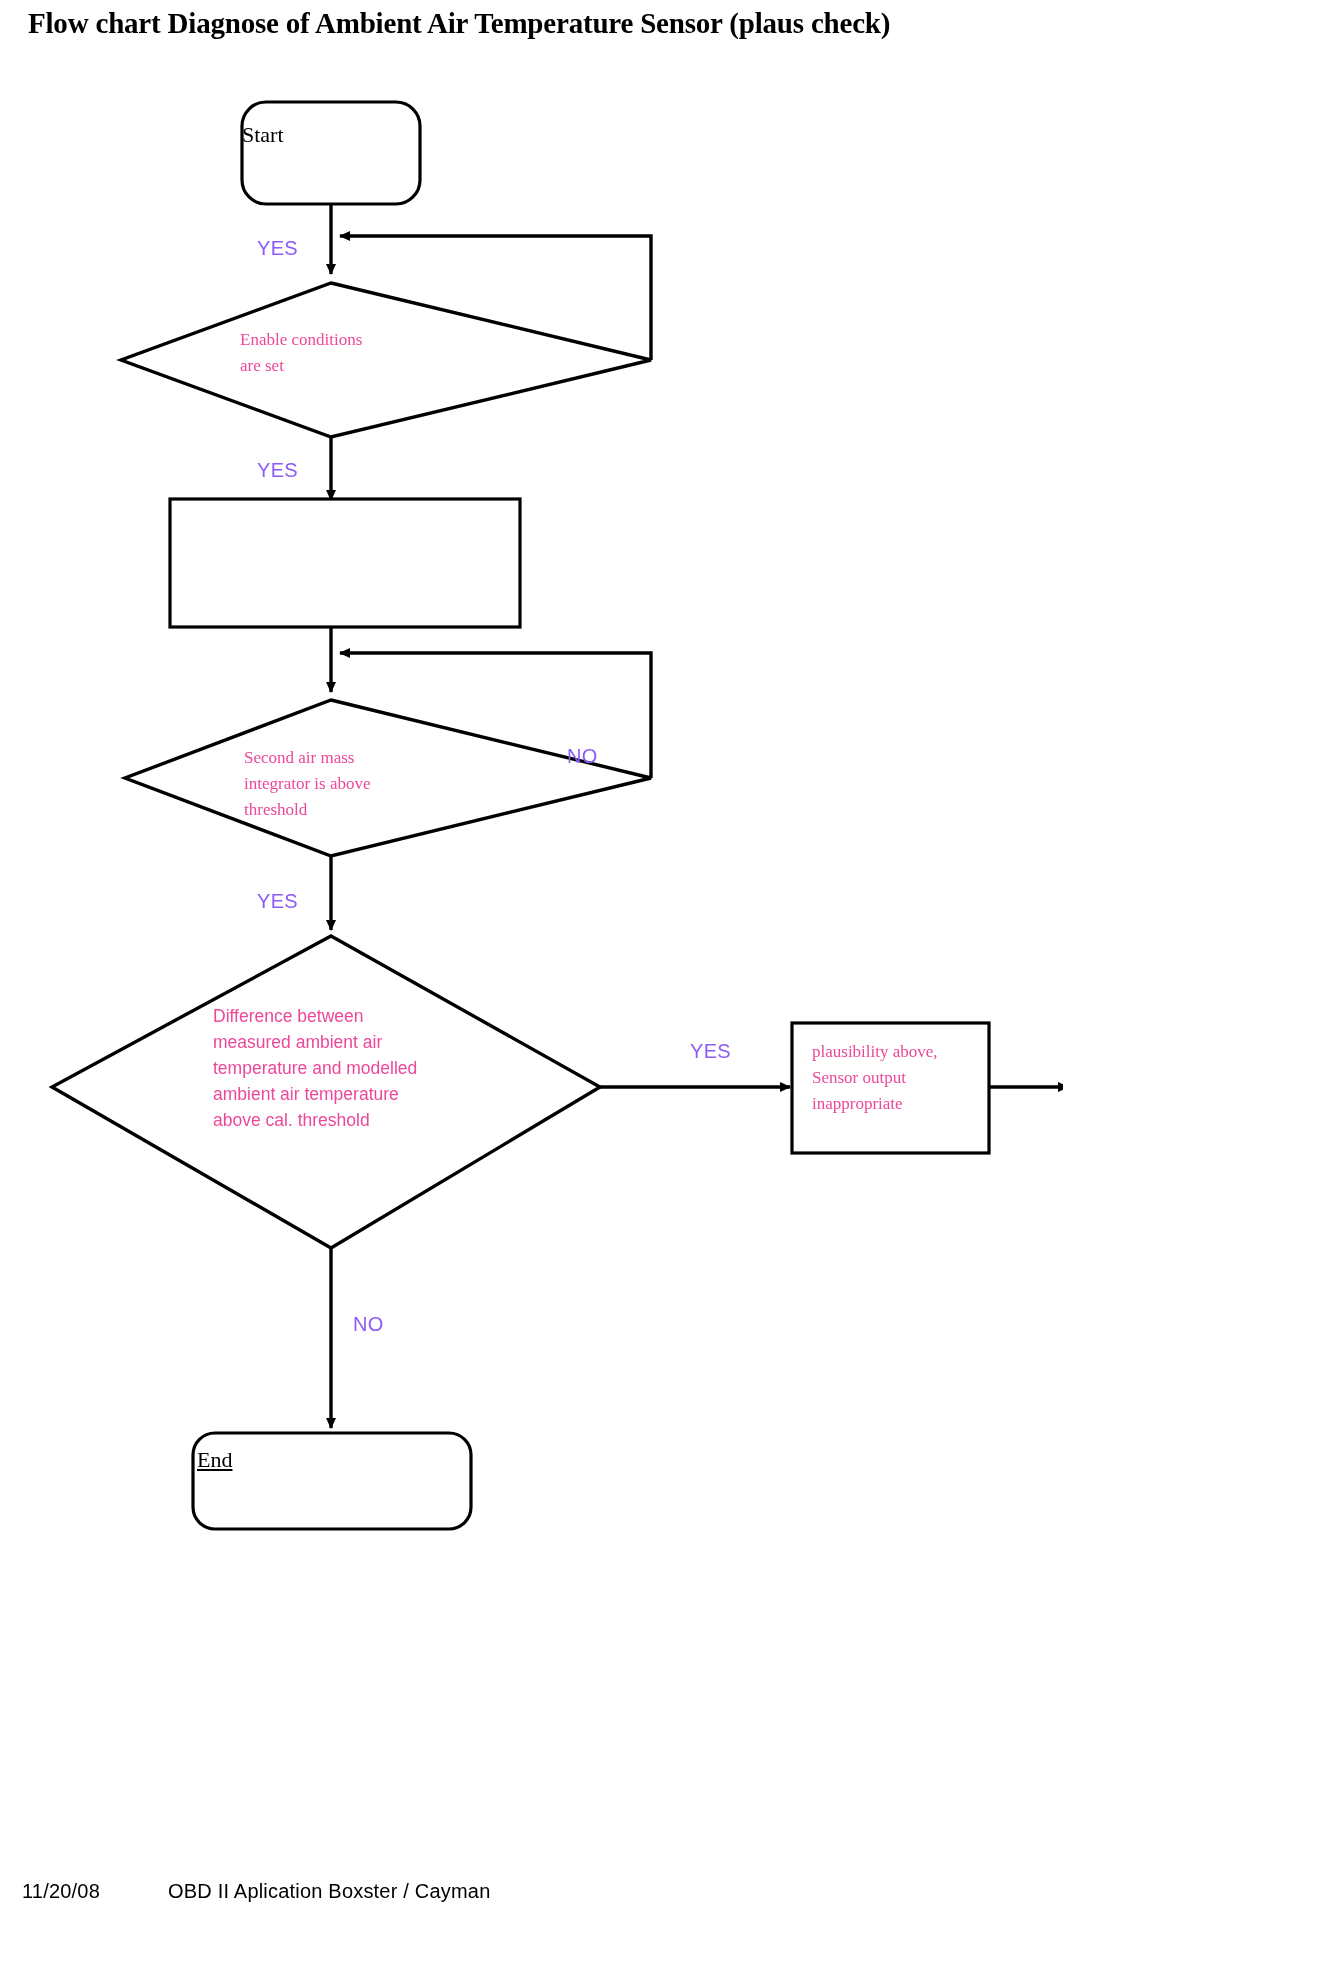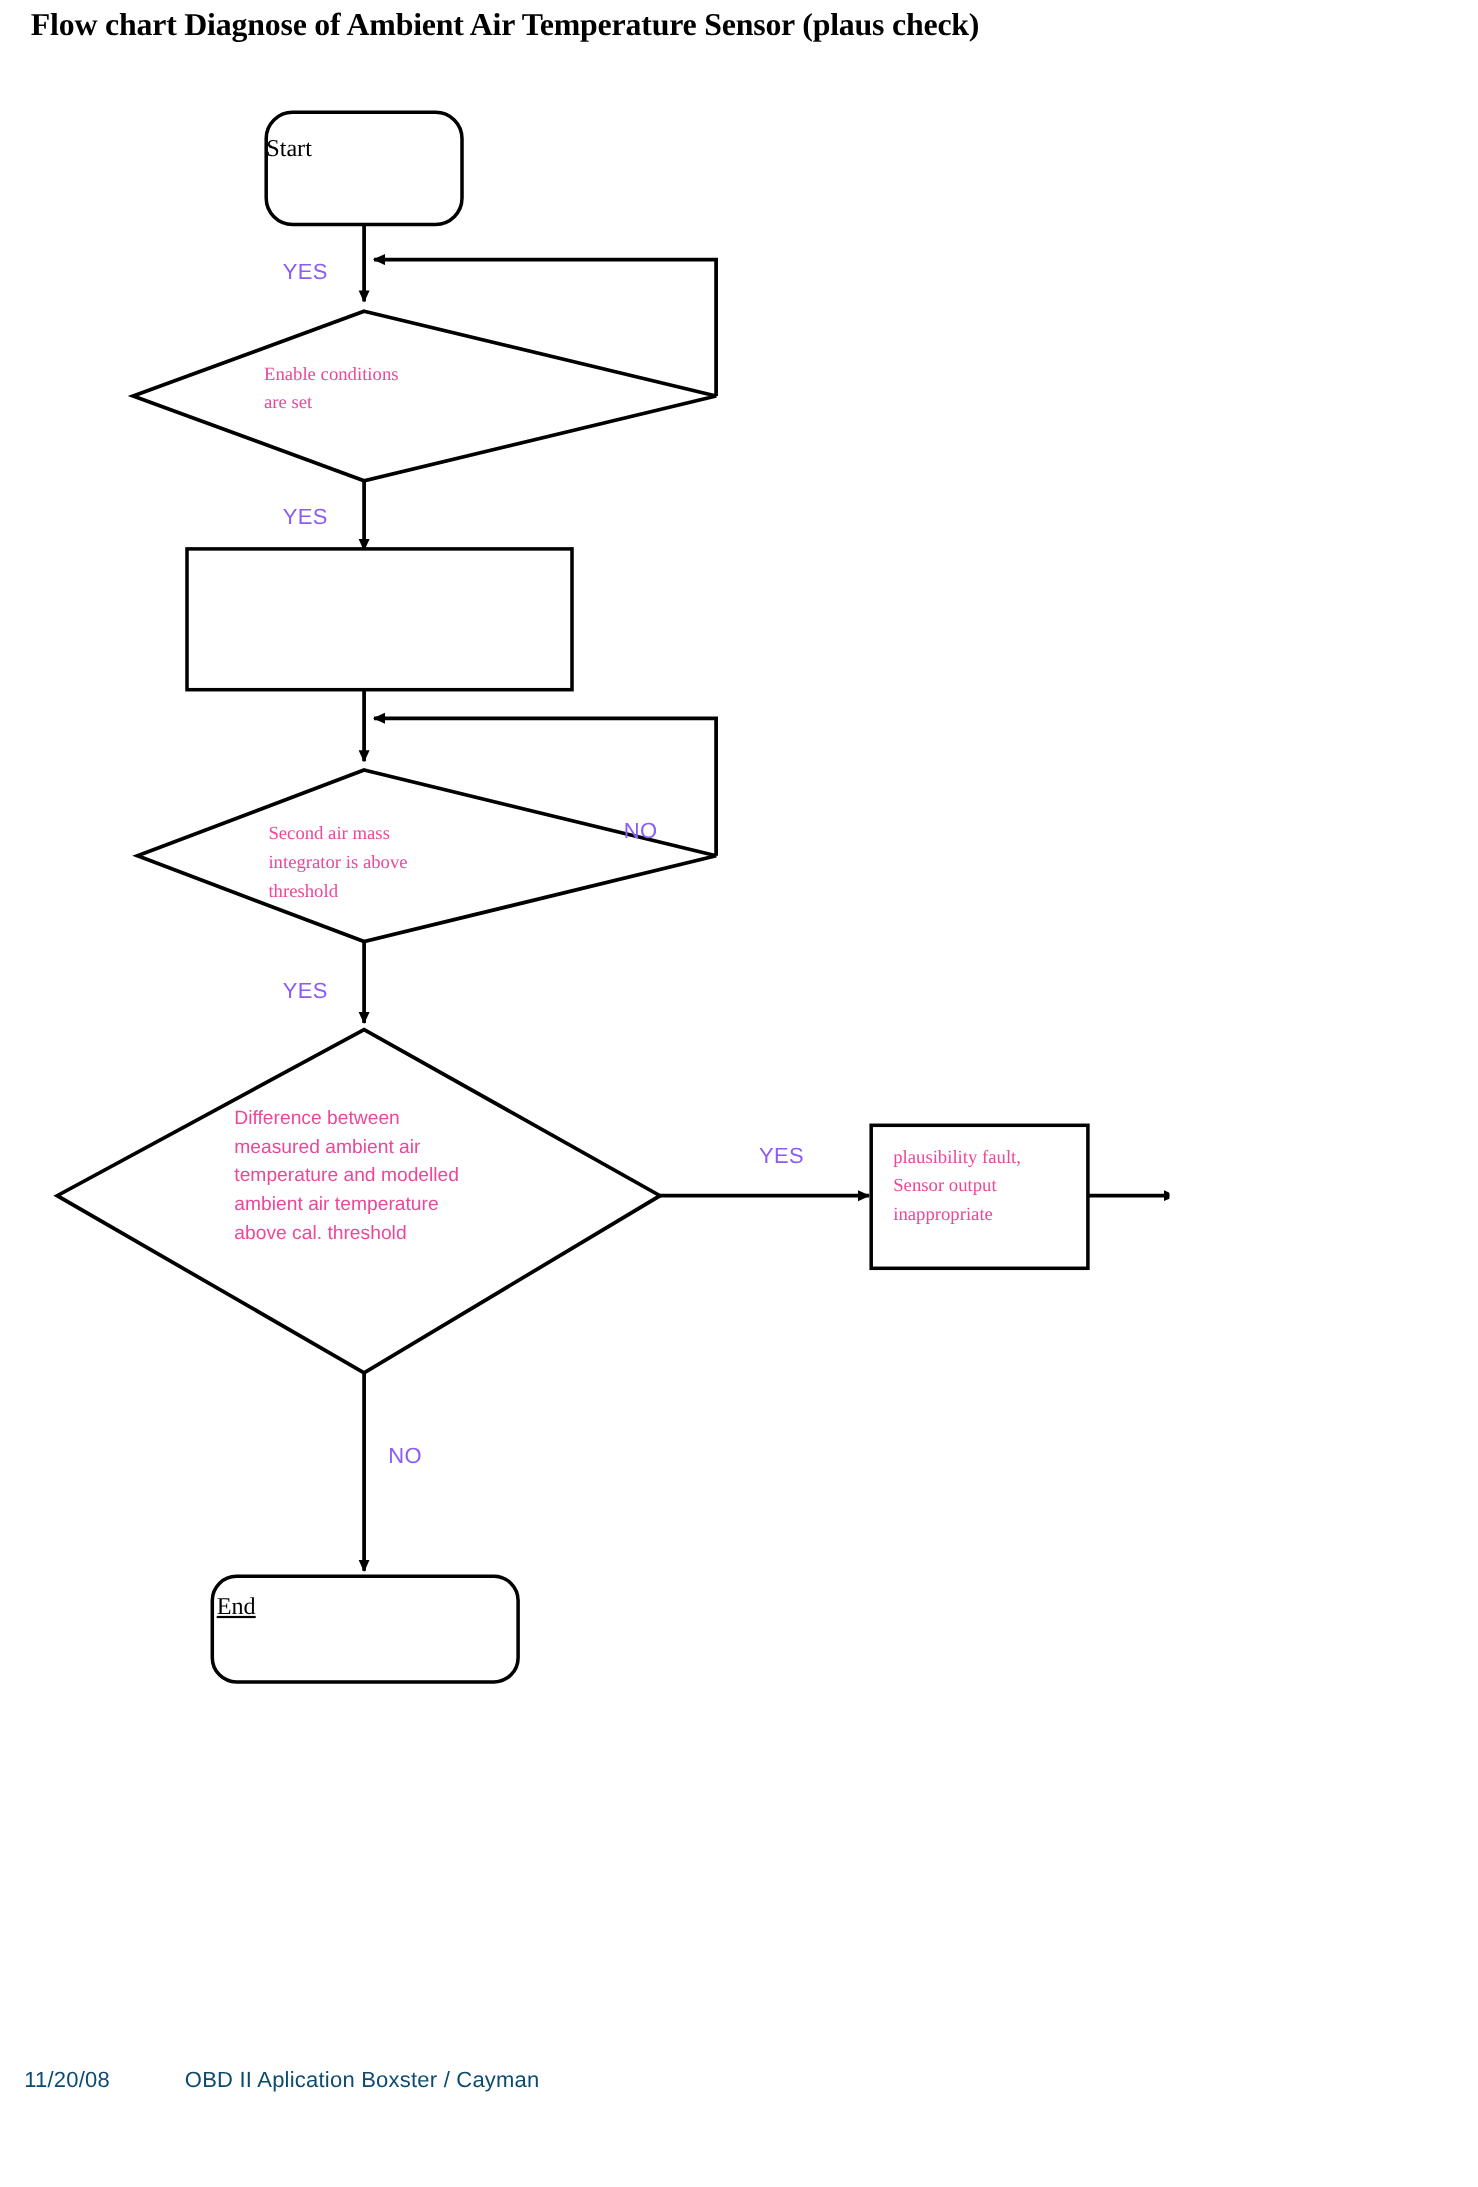--- a/index.html
+++ b/index.html
@@ -62,21 +62,21 @@
     font-family: Liberation Sans, sans-serif;
     font-size: 20px;
     color: #8b5cf6;
     letter-spacing: 0.3px;
   }
   
   .footer-text {
     position: absolute;
     font-family: "Liberation Sans", sans-serif;
     font-size: 20px;
-    color: #0c4a6e;
+    color: #000000;
     bottom: 0;
     letter-spacing: 0.2px;
   }
   #footer-date { left: 22px; top: 1880px; }
   #footer-doc  { left: 168px; top: 1880px; }
 </style>
 </head>
 <body>
 
 <div id="page">
@@ -143,21 +143,21 @@
   <div class="node-text sans" style="left:213px; top:1003px; width:290px;">Difference between
 measured ambient air
 temperature and modelled
 ambient air temperature
 above cal. threshold</div>
 
   <div class="node-text" style="left:244px; top:745px; width:240px;">Second air mass
 integrator is above
 threshold</div>
 
-  <div class="node-text" style="left:812px; top:1039px; width:180px;">plausibility fault,
+  <div class="node-text" style="left:812px; top:1039px; width:180px;">plausibility above,
 Sensor output
 inappropriate</div>
 
   <div class="node-text" style="left:1097px; top:1072px; width:180px;">Fault processing</div>
 
   <div class="term-text" style="left:197px; top:1447px; width:278px;text-decoration:underline;">End</div>
 
   <div class="edge-label" style="left:257px; top:237px;">YES</div>
 
   <div class="edge-label" style="left:257px; top:459px;">YES</div>

